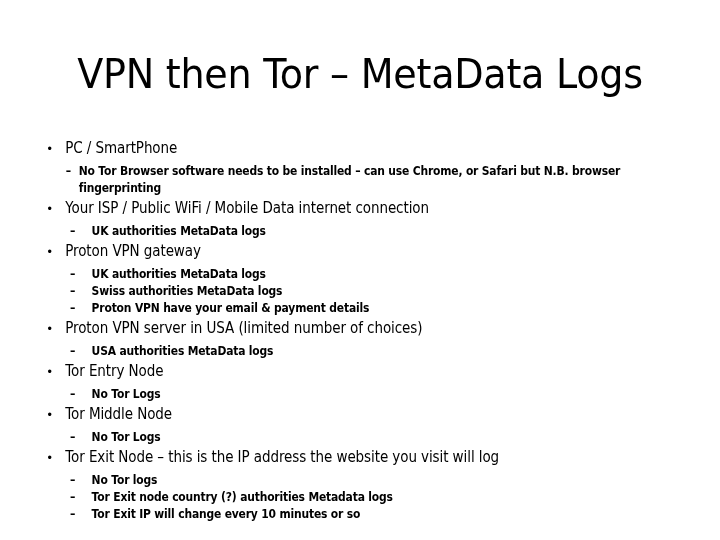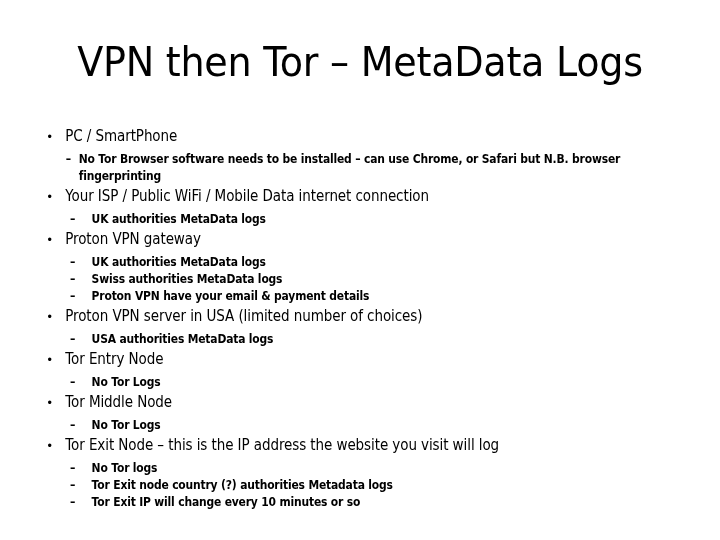--- a/index.html
+++ b/index.html
@@ -13,20 +13,21 @@
     font-family: "Liberation Sans", sans-serif;
     color: #000000;
     overflow: hidden;
     position: relative;
   }
 
   #slide {
     position: absolute;
     inset: 0;
     background: #ffffff;
+    margin-top: 12px;
   }
 
   
   #slide-title {
     position: absolute;
     top: 38px;
     left: 0;
     width: 720px;
     text-align: center;
     font-family: "DejaVu Sans", "Liberation Sans", sans-serif;

